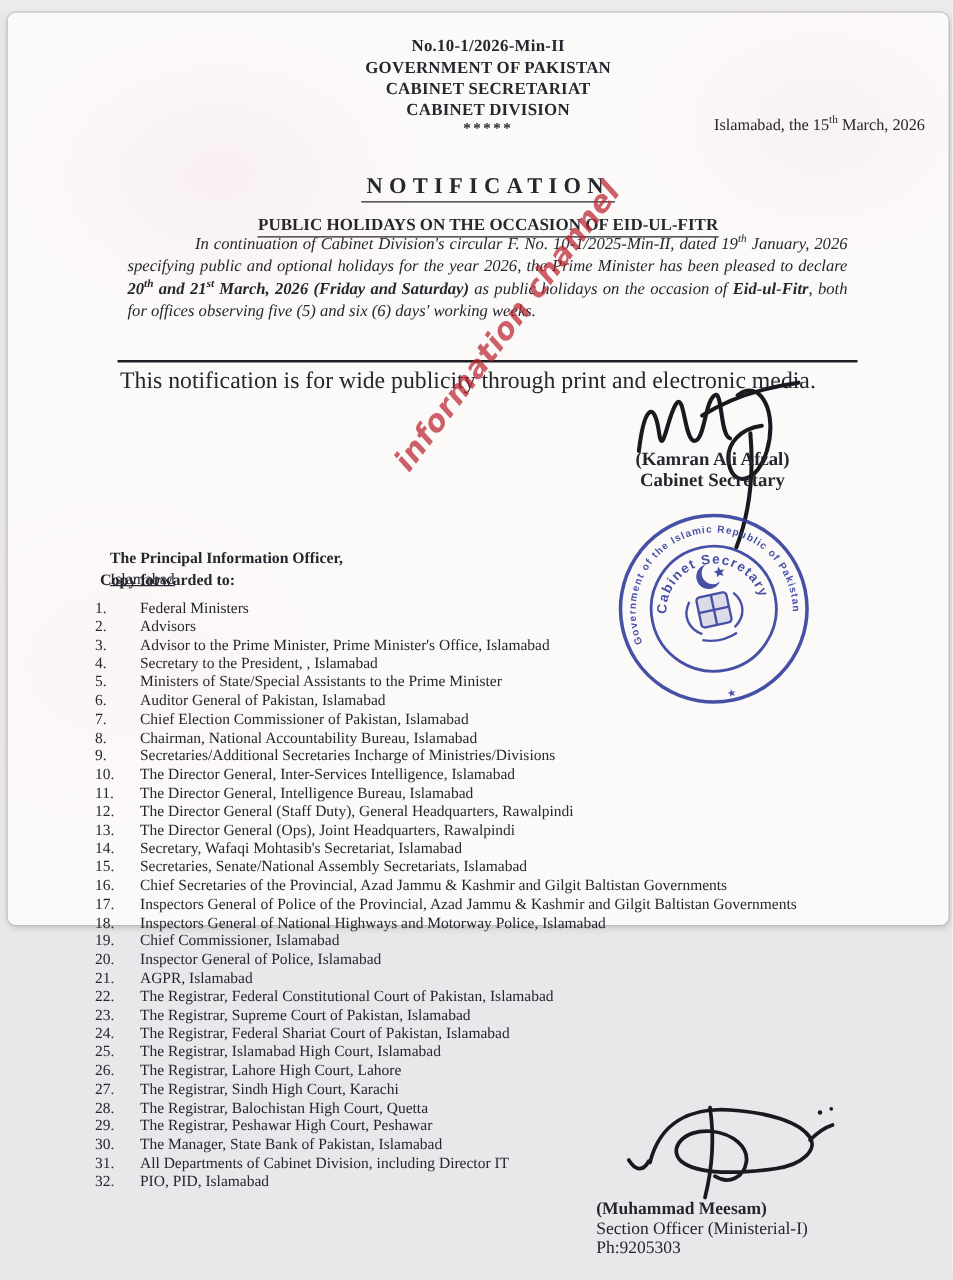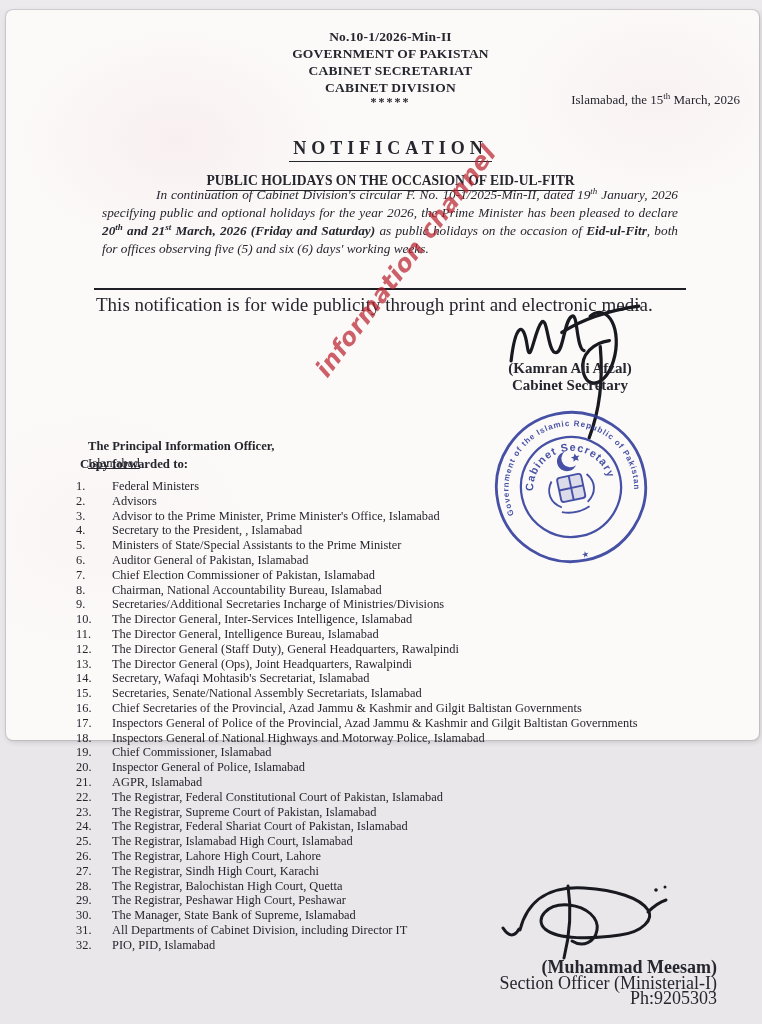--- a/index.html
+++ b/index.html
@@ -45,21 +45,21 @@
   .addr-bold{font-weight:bold;}
   .addr-underline{text-decoration:underline;}
   .copy-heading{left:74px;top:447px;font-size:12.8px;font-weight:bold;}
   .copy-list{left:70px;top:469px;width:577px;font-size:12.4px;line-height:14.8px;}
   .copy-row{display:flex;}
   .copy-num{flex:0 0 36px;}
   .copy-text{flex:1;}
   .stamp-wrap{left:480px;top:392px;width:170px;height:170px;transform:rotate(-12deg);opacity:.88;}
   .stamp-wrap svg{width:170px;height:170px;}
   .sig2-svg{left:492px;top:868px;width:175px;height:92px;}
-  .sig2-block{left:471px;top:950px;width:240px;text-align:right;font-size:18px;line-height:15.5px;}
+  .sig2-block{left:471px;top:950px;width:240px;text-align:left;font-size:14px;line-height:15.5px;}
   .sig2-name{font-weight:bold;}
   .watermark{left:261px;top:242px;width:270px;text-align:center;
     transform:rotate(-53deg);font-family:"DejaVu Sans", sans-serif;
     font-style:italic;font-weight:bold;font-size:24px;letter-spacing:.5px;
     color:rgba(186,35,46,.72);pointer-events:none;white-space:nowrap;}
   .edge-top{position:absolute;left:0;top:0;width:762px;height:10px;background:#eceaed;}
 </style>
 </head>
 <body>
 
@@ -220,21 +220,21 @@
       <div class="copy-row">
         <span class="copy-num">28.</span>
         <span class="copy-text">The Registrar, Balochistan High Court, Quetta</span>
       </div>
       <div class="copy-row">
         <span class="copy-num">29.</span>
         <span class="copy-text">The Registrar, Peshawar High Court, Peshawar</span>
       </div>
       <div class="copy-row">
         <span class="copy-num">30.</span>
-        <span class="copy-text">The Manager, State Bank of Supreme, Islamabad</span>
+        <span class="copy-text">The Manager, State Bank of Pakistan, Islamabad</span>
       </div>
       <div class="copy-row">
         <span class="copy-num">31.</span>
         <span class="copy-text">All Departments of Cabinet Division, including Director IT</span>
       </div>
       <div class="copy-row">
         <span class="copy-num">32.</span>
         <span class="copy-text">PIO, PID, Islamabad</span>
       </div>
     </div>

